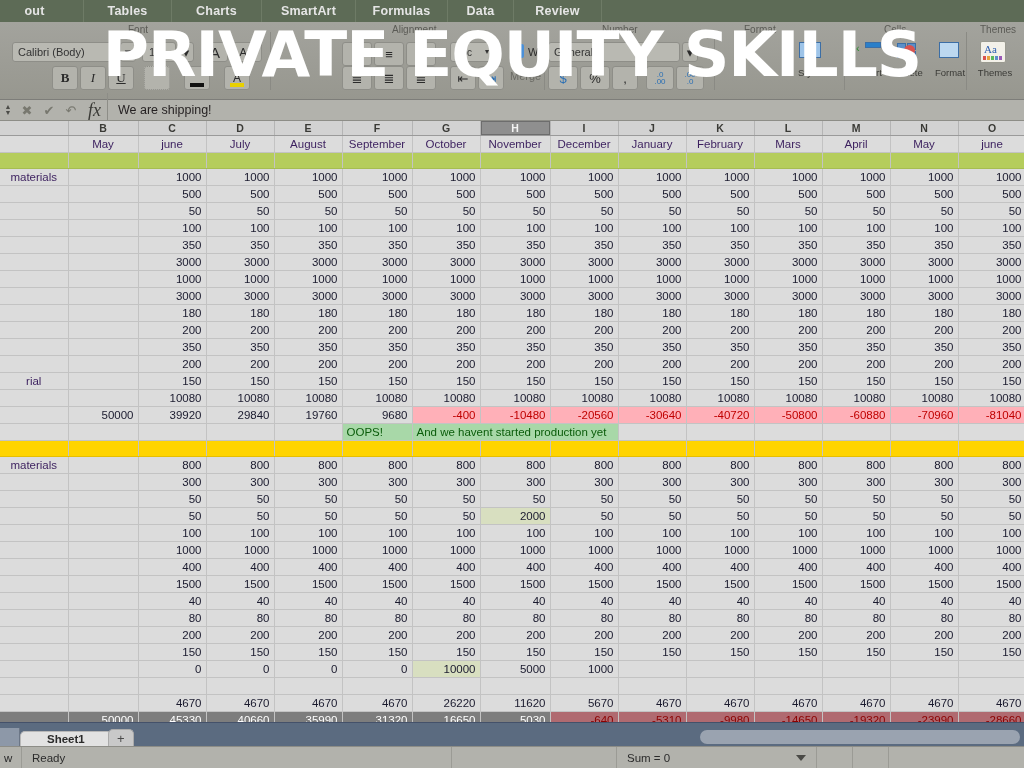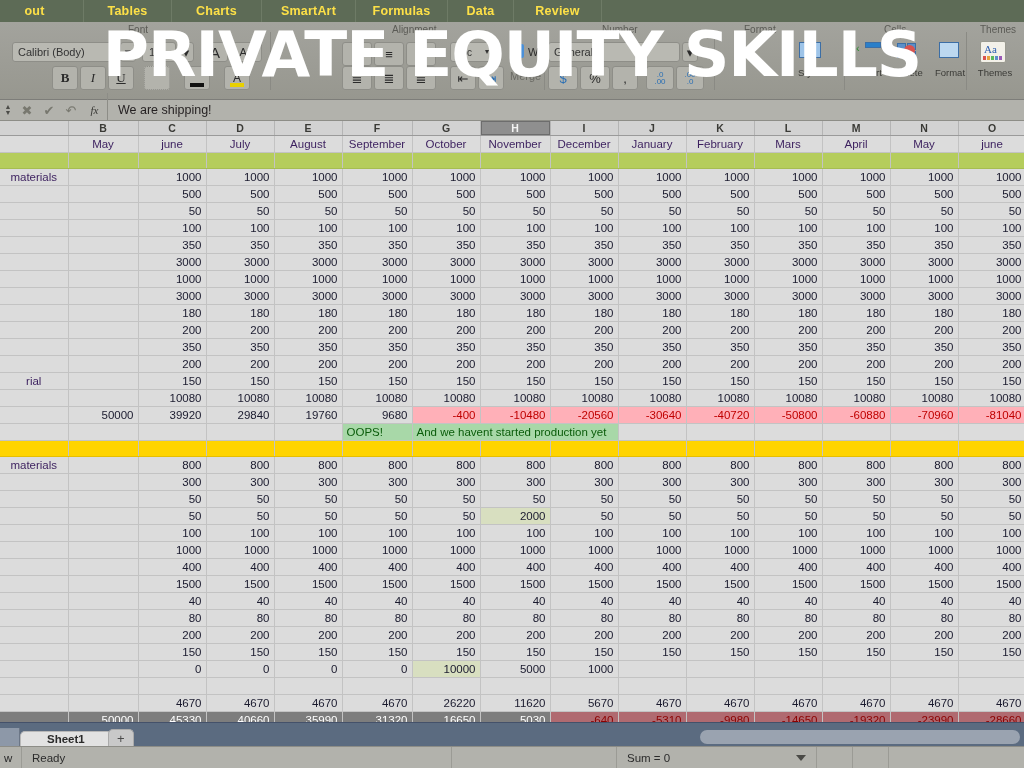--- a/index.html
+++ b/index.html
@@ -4,21 +4,21 @@
 <style>
   * { box-sizing: border-box; margin:0; padding:0; }
   html,body { width:1024px; height:768px; overflow:hidden; background:#c8c8c8;
               font-family:"Liberation Sans", sans-serif; }
   #app { position:relative; width:1024px; height:768px; }
 
   
   .ribbon-tabs{ position:absolute; left:0; top:0; width:1024px; height:22px;
      background:#5d6b56; display:flex; align-items:stretch; }
   .ribbon-tab{ display:flex; align-items:center; justify-content:center;
-     color:#fde047; font-size:12.5px; font-weight:bold; letter-spacing:.2px;
+     color:#e5e5e5; font-size:12.5px; font-weight:bold; letter-spacing:.2px;
      border-right:1px solid #6e7b66; padding:0 14px; }
   .ribbon-tab.first{ padding-left:0; }
 
   
   .ribbon-body{ position:absolute; left:0; top:22px; width:1024px; height:78px;
      background:#9a9a95; border-bottom:1px solid #7d7d79; }
   .rb-inner{ position:absolute; left:0; top:0; right:0; bottom:0;
      background:linear-gradient(#a3a39d,#97978f); }
   .grp{ position:absolute; top:2px; height:74px; }
   .grp-title{ position:absolute; top:0; font-size:10px; color:#5b5b56;
@@ -43,21 +43,21 @@
   .fbar{ position:absolute; left:0; top:100px; width:1024px; height:21px;
      background:#b2b2ac; border-bottom:1px solid #8d8d87; display:flex;
      align-items:center; }
   .fbar-stepper{ width:16px; height:21px; display:flex; flex-direction:column;
      align-items:center; justify-content:center; color:#4c4c48; font-size:7px;
      line-height:6px;}
   .fb-ico{ width:22px; height:21px; display:flex; align-items:center;
      justify-content:center; color:#78786f; font-size:13px; }
   .fx{ width:26px; height:35px; display:flex; align-items:center;
      justify-content:center; font-style:italic; font-family:"Liberation Serif",serif;
-     font-size:11px; color:#3a3a36; border-right:1px solid #8d8d87;}
+     font-size:18px; color:#3a3a36; border-right:1px solid #8d8d87;}
   .fb-val{ flex:1; padding-left:10px; font-size:12.5px; color:#231f20; }
 
   
   .grid-wrap{ position:absolute; left:0; top:121px; width:1024px; height:601px;
      background:#dcdcdc; overflow:hidden; }
   table.sheet{ border-collapse:collapse; table-layout:fixed; width:1024px; }
   table.sheet td, table.sheet th{ height:17px; font-size:11.5px;
      font-family:"Liberation Sans", sans-serif; padding:0 4px;
      border-right:1px solid #c3c3c3; border-bottom:1px solid #c3c3c3;
      overflow:hidden; white-space:nowrap; }

